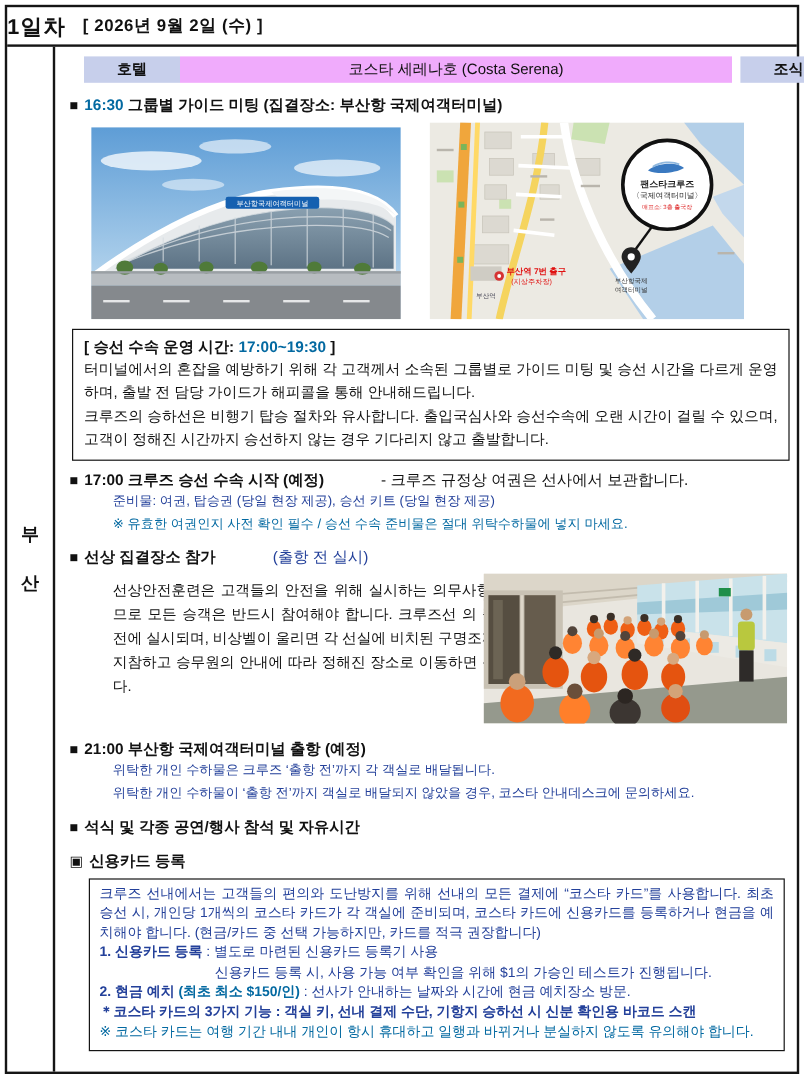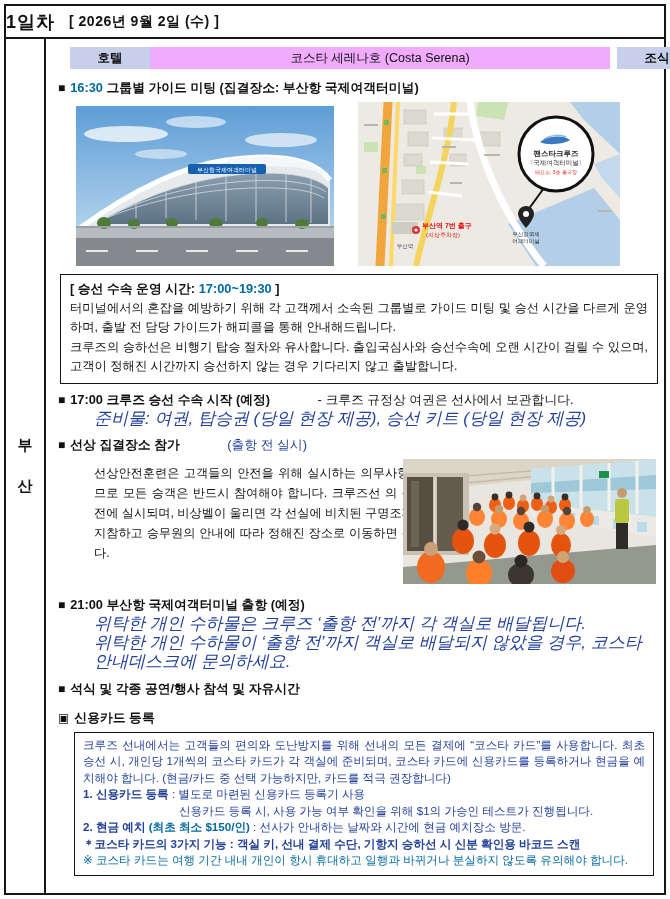--- a/index.html
+++ b/index.html
@@ -30,21 +30,21 @@
 
   .images-row { display:flex; gap:24px; margin:5px 0 0 18px; height:164px; }
   .terminal-photo { width:258px; height:160px; margin-top:4px; }
   .route-map { width:262px; height:164px; }
 
   .notice-box { margin:8px 0 0 2px; width:598px; border:1.5px solid #151515; padding:4px 9px 6px; }
   .notice-box .bt { font-size:12.8px; font-weight:bold; line-height:20px; }
   .notice-box p { font-size:12.3px; line-height:19.4px; text-align:justify; }
 
   .sect { margin-top:8px; }
-  .line { line-height:19px; font-size:17px;font-style:italic; }
+  .line { line-height:19px; font-size:11px; }
 
   .safety-wrap { position:relative; margin-top:9px; min-height:124px; }
   .safety-para { width:332px; font-size:12.2px; line-height:20px; text-align:justify; margin-top:2px; }
   .safety-photo { position:absolute; right:2px; top:-4px; width:253px; height:125px; }
 
   .cc-box { margin:5px 0 0 16px; width:580px; border:1.5px solid #151515; padding:4px 8px 6px; font-size:11.6px; line-height:16.5px; }
   .cc-box .j { text-align:justify; }
   .cc-sub { padding-left:96px; }
   b { font-weight:bold; }
 </style>
@@ -216,20 +216,21 @@
         </div>
         <p>터미널에서의 혼잡을 예방하기 위해 각 고객께서 소속된 그룹별로 가이드 미팅 및 승선 시간을 다르게 운영하며, 출발 전 담당 가이드가 해피콜을 통해 안내해드립니다.</p>
         <p>크루즈의 승하선은 비행기 탑승 절차와 유사합니다. 출입국심사와 승선수속에 오랜 시간이 걸릴 수 있으며, 고객이 정해진 시간까지 승선하지 않는 경우 기다리지 않고 출발합니다.</p>
       </div>
 
       <div class="sect">
         <div class="sec-title">
           <span class="marker">■</span><span>17:00 크루즈 승선 수속 시작 (예정)</span><span class="normal"> - 크루즈 규정상 여권은 선사에서 보관합니다.</span>
         </div>
         <div class="line indent navy">준비물: 여권, 탑승권 (당일 현장 제공), 승선 키트 (당일 현장 제공)</div>
+        <div class="line indent red">※ 유효한 여권인지 사전 확인 필수 / 승선 수속 준비물은 절대 위탁수하물에 넣지 마세요.</div>
       </div>
 
       <div class="sect" style="margin-top:9px;">
         <div class="sec-title">
           <span class="marker">■</span><span>선상 집결장소 참가</span>
           <span class="normal navy">(출항 전 실시)</span>
         </div>
         <div class="safety-wrap">
           <div class="safety-para indent" style="padding-left:36px; width:368px;">선상안전훈련은 고객들의 안전을 위해 실시하는 의무사항 이므로 모든 승객은 반드시 참여해야 합니다. 크루즈선 의 출항 전에 실시되며, 비상벨이 울리면 각 선실에 비치된 구명조끼를 지참하고 승무원의 안내에 따라 정해진 장소로 이동하면 됩니다.</div>
           <svg class="safety-photo" viewBox="0 0 253 125">

